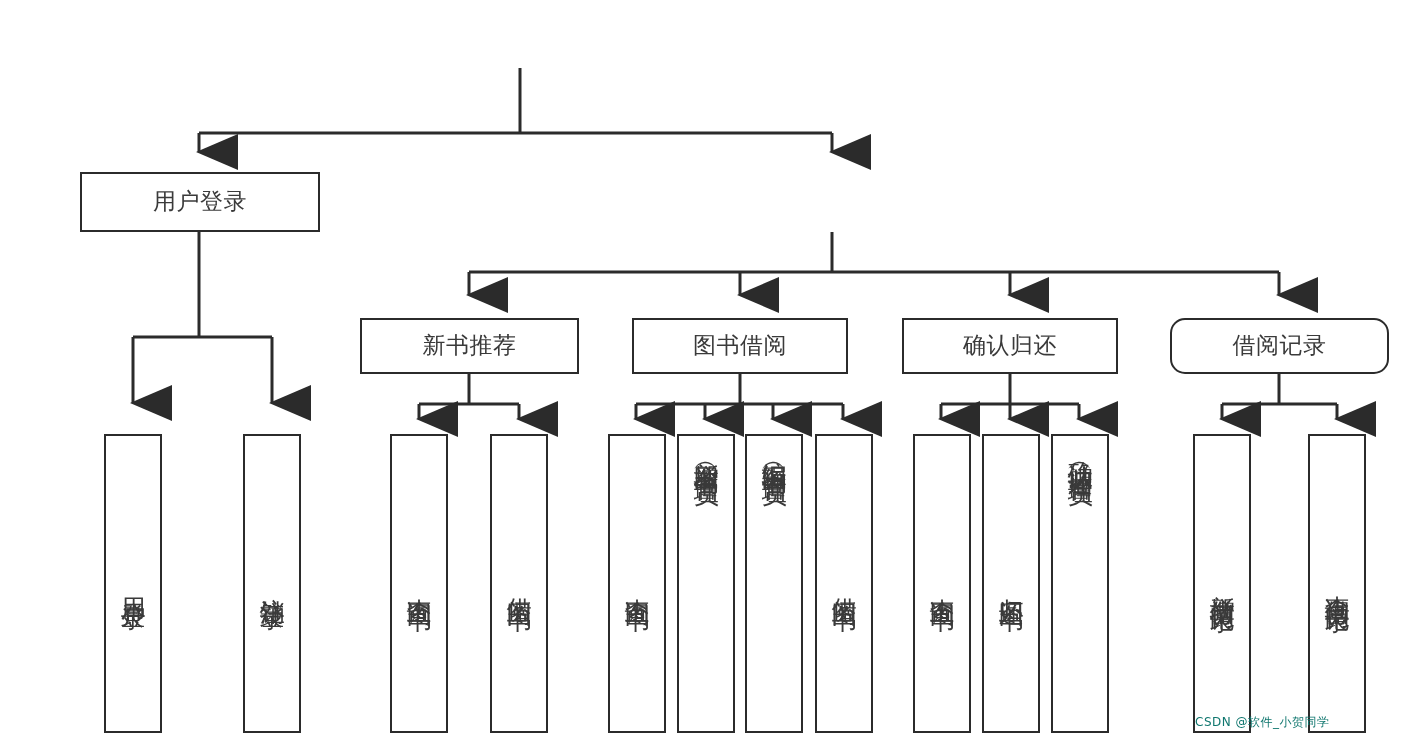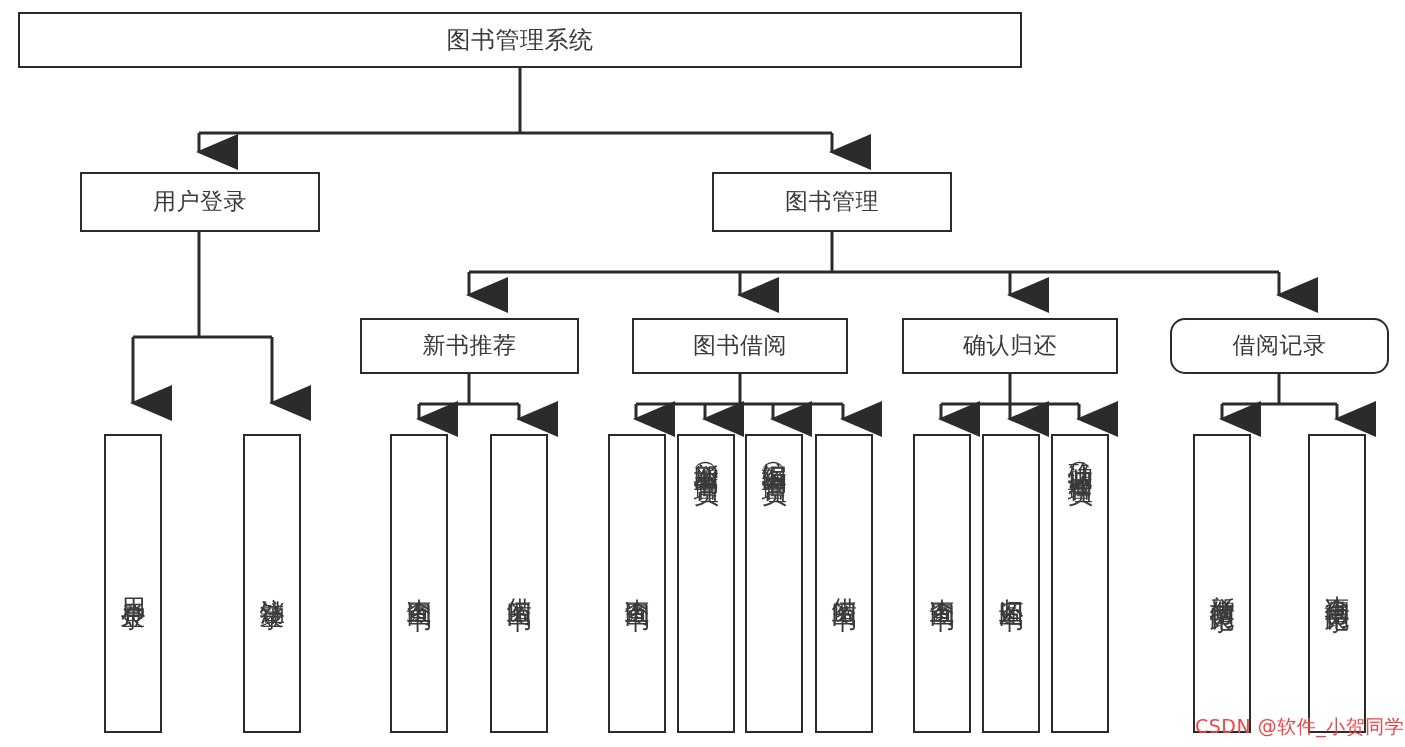--- a/index.html
+++ b/index.html
@@ -64,22 +64,22 @@
     letter-spacing: 3px;
     white-space: pre-line;
     margin: 0 auto;
   }
   .node.v.mid {
     align-items: center;
     padding-top: 0;
   }
   .watermark {
     position: absolute;
-    font-size: 19px;
-    color: #ef4444;
+    font-size: 12px;
+    color: #0f766e;
     letter-spacing: 0.5px;
     white-space: nowrap;
     user-select: none;
   }
 </style>
 </head>
 <body>
 
 <div id="diagram-root">
 
@@ -126,31 +126,25 @@
       <path d="M 1010 404 L 1010 419" marker-end="url(#arrow)"></path>
       <path d="M 1079 404 L 1079 419" marker-end="url(#arrow)"></path>
 
       <path d="M 1279 374 L 1279 404"></path>
       <path d="M 1222 404 L 1337 404"></path>
       <path d="M 1222 404 L 1222 419" marker-end="url(#arrow)"></path>
       <path d="M 1337 404 L 1337 419" marker-end="url(#arrow)"></path>
     </g>
   </svg>
 
-  <div class="node h title" style="left:18px; top:12px; width:1004px; height:56px;">
-    <span class="label">图书管理系统</span>
-  </div>
 
   <div class="node h" style="left:80px; top:172px; width:240px; height:60px;">
     <span class="label">用户登录</span>
   </div>
 
-  <div class="node h" style="left:712px; top:172px; width:240px; height:60px;">
-    <span class="label">图书管理</span>
-  </div>
 
   <div class="node h" style="left:360px; top:318px; width:219px; height:56px;">
     <span class="label">新书推荐</span>
   </div>
 
   <div class="node h" style="left:632px; top:318px; width:216px; height:56px;">
     <span class="label">图书借阅</span>
   </div>
 
   <div class="node h" style="left:902px; top:318px; width:216px; height:56px;">

